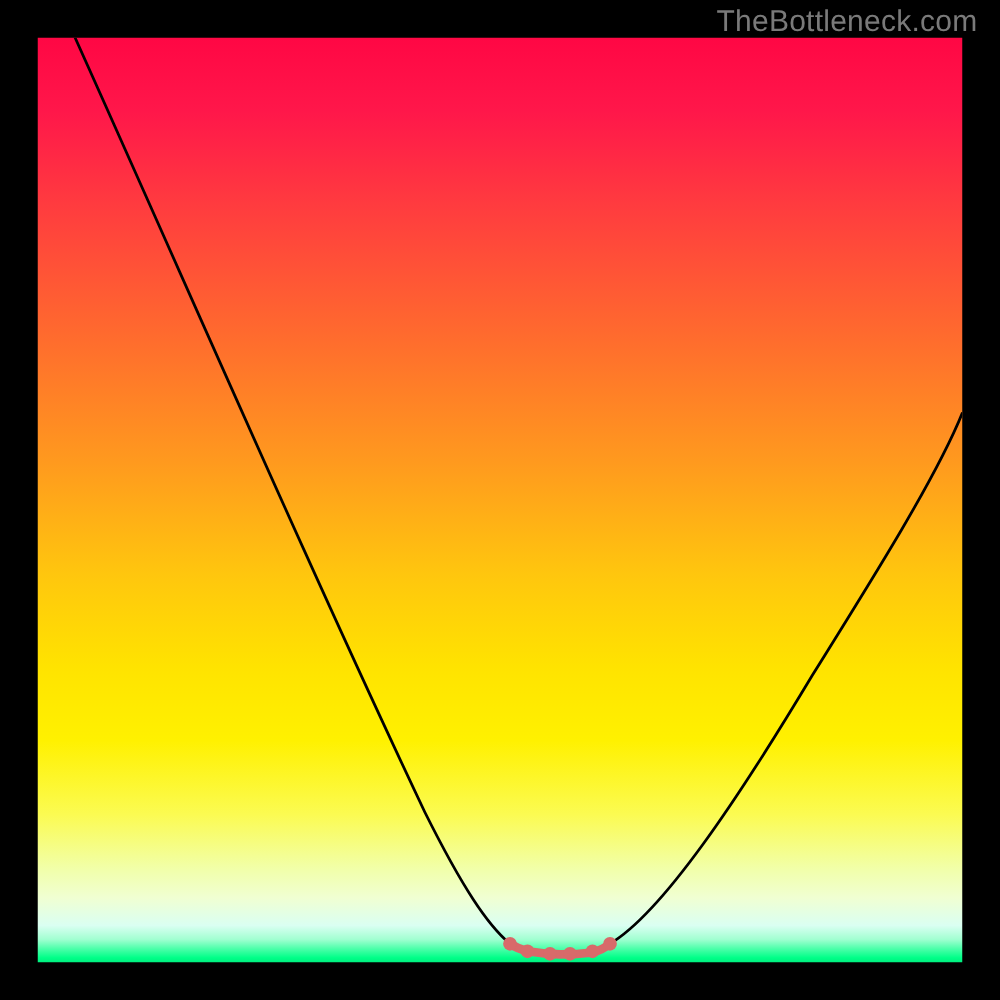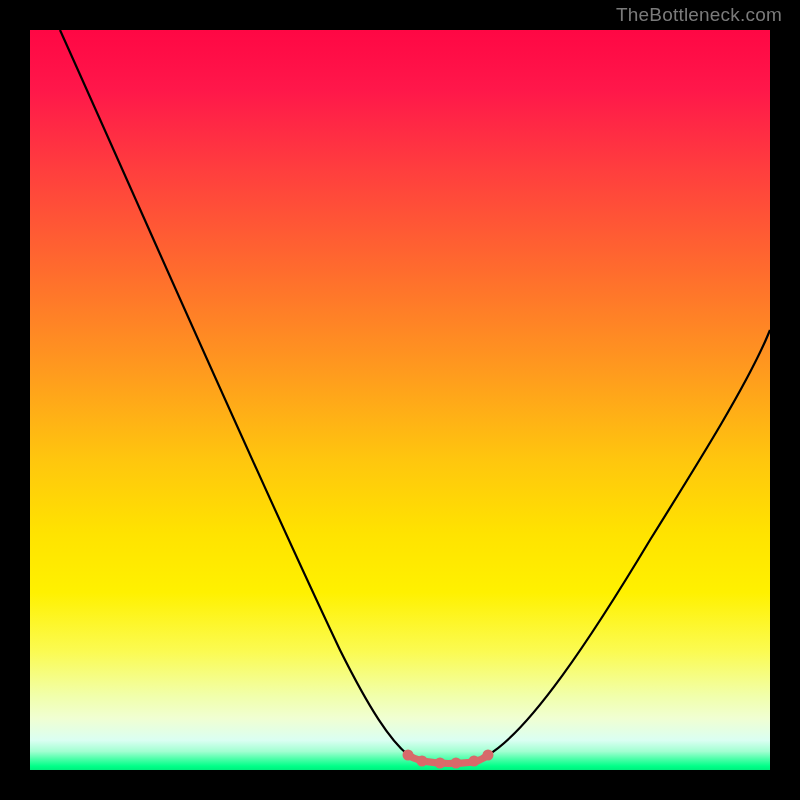--- a/index.html
+++ b/index.html
@@ -15,21 +15,21 @@
     position: relative;
     width: 800px;
     height: 800px;
     background: #000;
   }
   .watermark {
     position: absolute;
     top: 4px;
     right: 18px;
     color: #7a7a7a;
-    font-size: 19px;
+    font-size: 24px;
     font-weight: 500;
     letter-spacing: 0.2px;
     z-index: 10;
   }
   .plot-area {
     position: absolute;
     left: 30px;
     top: 30px;
     width: 740px;
     height: 740px;

